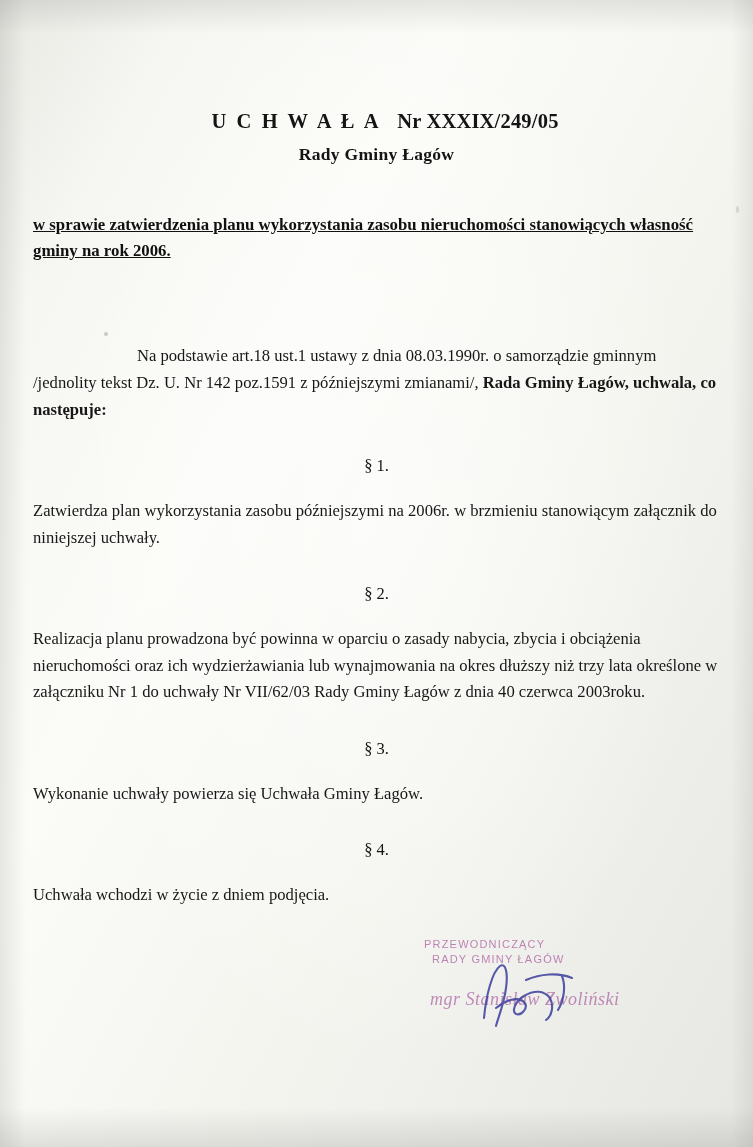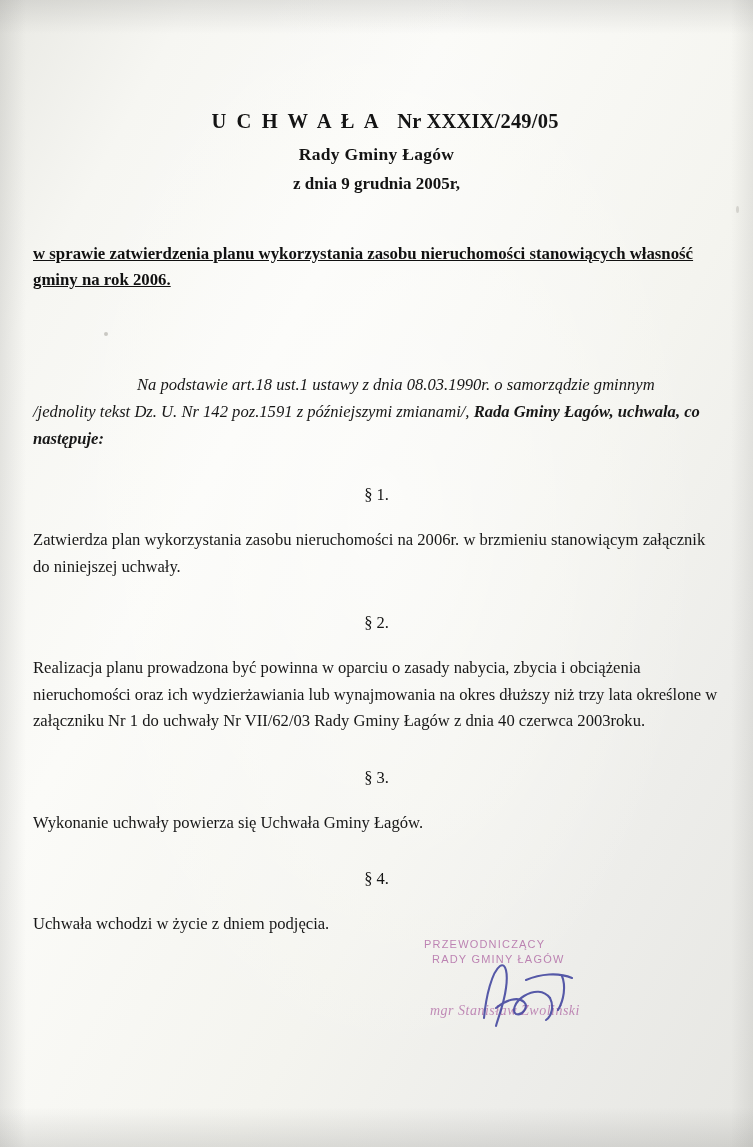--- a/index.html
+++ b/index.html
@@ -80,21 +80,20 @@
     line-height: 1.55;
     color: #111;
     text-decoration: underline;
   }
 
   .preamble {
     margin: 78px 33px 0 33px;
     font-size: 16.6px;
     line-height: 1.63;
     color: #171717;
-    font-style: italic;
   }
   .preamble .indent {
     display: inline-block;
     width: 104px;
   }
   .preamble .b {
     font-weight: bold;
   }
 
   .para-num {
@@ -126,22 +125,22 @@
     opacity: 0.62;
     white-space: nowrap;
   }
   .sig-line2 {
     margin-top: 3px;
     margin-left: 8px;
   }
   .sig-name {
     font-family: "Liberation Serif", serif;
     font-style: italic;
-    font-size: 14px;
-    margin-top: 38px;
+    font-size: 18px;
+    margin-top: 24px;
     margin-left: 6px;
     opacity: 0.58;
     letter-spacing: 0.5px;
     white-space: nowrap;
   }
   .sig-scribble {
     position: absolute;
     left: 42px;
     top: 18px;
     width: 130px;
@@ -165,31 +164,30 @@
     <div class="speck" style="left:736px;top:206px;width:3px;height:7px;opacity:0.5;"></div>
 
     <div class="doc-body">
 
       <div class="title-block">
         <div class="title-line1">
           <span class="spaced">U C H W A Ł A</span>
           &nbsp;&nbsp;<span>Nr XXXIX/249/05</span>
         </div>
         <div class="title-line2">Rady  Gminy  Łagów</div>
-        <div class="title-line3">z dnia 9 grudnia 2005r,</div>
       </div>
 
       <div class="subject">w sprawie zatwierdzenia planu wykorzystania zasobu nieruchomości stanowiących własność gminy na rok 2006.</div>
 
       <div class="preamble">
         <span class="indent"></span><span>Na podstawie art.18 ust.1 ustawy z dnia 08.03.1990r. o samorządzie gminnym /jednolity tekst Dz. U. Nr 142 poz.1591 z późniejszymi zmianami/, </span><span class="b">Ra</span><span class="b">da Gminy Łagów, uchwala, co następuje:</span>
       </div>
 
       <div class="para-num">§ 1.</div>
-      <div class="para-body">Zatwierdza plan wykorzystania zasobu nieruchomości na 2006r. w brzmieniu stanowiącym załącznik do niniejszej uchwały.</div>
+      <div class="para-body">Zatwierdza plan wykorzystania zasobu późniejszymi na 2006r. w brzmieniu stanowiącym załącznik do niniejszej uchwały.</div>
 
       <div class="para-num">§ 2.</div>
       <div class="para-body">Realizacja planu prowadzona być powinna w oparciu o zasady nabycia, zbycia i obciążenia nieruchomości oraz ich wydzierżawiania lub wynajmowania na okres dłuższy niż trzy lata określone w załączniku Nr 1 do uchwały Nr VII/62/03 Rady Gminy Łagów z dnia 40 czerwca 2003roku.</div>
 
       <div class="para-num">§ 3.</div>
       <div class="para-body">Wykonanie uchwały powierza się Uchwała Gminy Łagów.</div>
 
       <div class="para-num">§ 4.</div>
       <div class="para-body">Uchwała wchodzi w życie z dniem podjęcia.</div>
 

